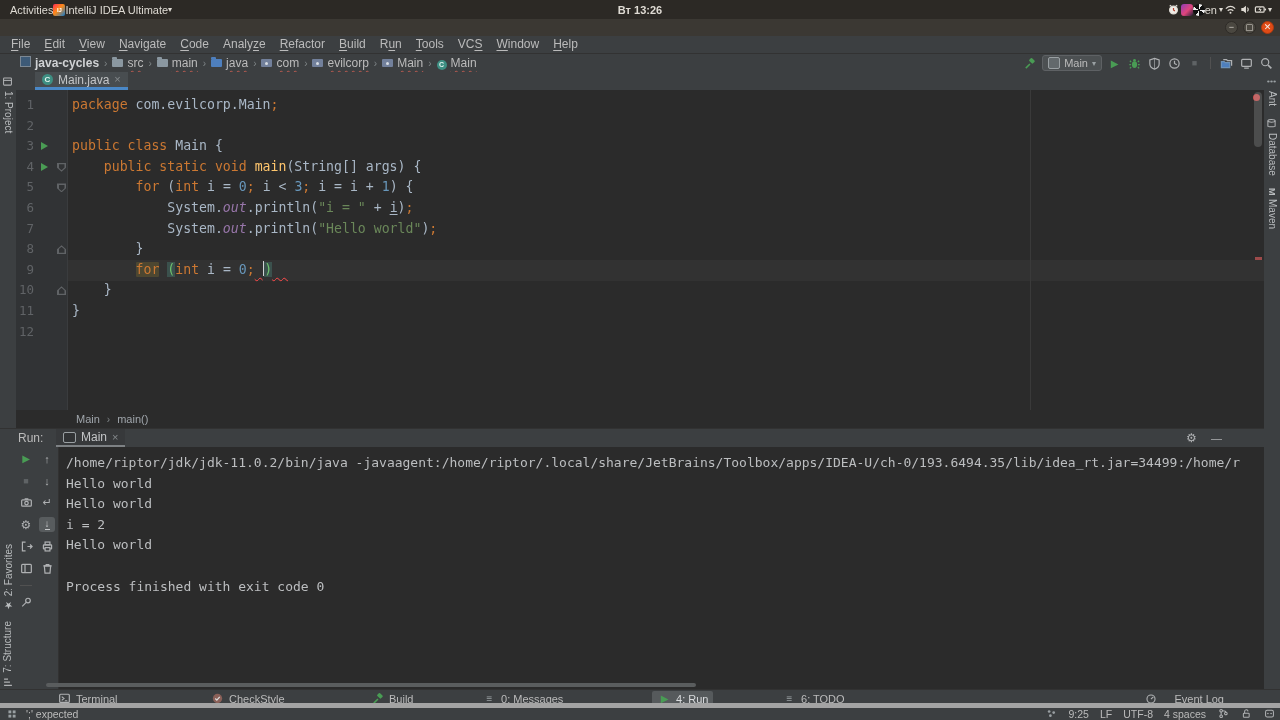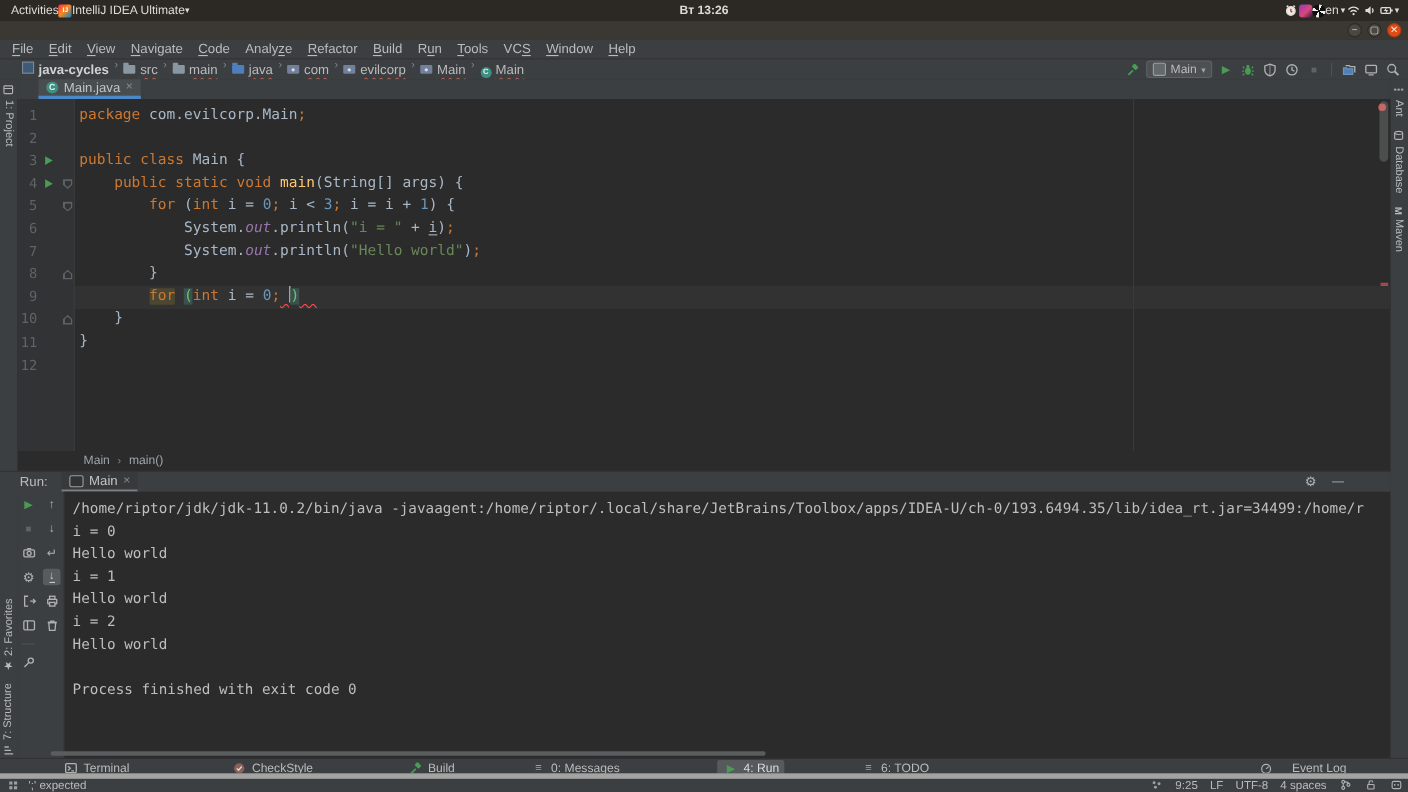--- a/index.html
+++ b/index.html
@@ -32,21 +32,21 @@
   .wbtn.close{background:#df4b16;border-color:#b03a10;color:#f7ece6}
 
   
   #mbar{left:0;right:0;top:36px;height:17px;background:#3c3f41;border-bottom:1px solid #323232;
         font-size:12px;display:flex;padding-left:4px}
   .menu-item{padding:0 7px;line-height:17px}
   .menu-item u{text-underline-offset:2px}
 
   
   #nbar{left:0;right:0;top:54px;height:18px;background:#3c3f41;font-size:12px}
-  #crumbs{position:absolute;left:20px;top:0;height:18px;display:flex;gap:4px;white-space:nowrap}
+  #crumbs{position:absolute;left:20px;top:0;height:18px;display:flex;align-items:center;gap:4px;white-space:nowrap}
   .crumb{display:flex;align-items:center;gap:4px}
   .crumb-sep{color:#7f8587;font-size:10px;margin:0 1px}
   .sq{text-decoration-line:underline;text-decoration-style:wavy;text-decoration-color:#bc5a50;
       text-decoration-thickness:1px;text-underline-offset:3px}
   #nav-tools{position:absolute;right:6px;top:1px;height:16px;display:flex;align-items:center;gap:5px}
   #run-combo{display:flex;align-items:center;gap:4px;background:#4c5052;border:1px solid #5e6164;
              border-radius:3px;height:14px;padding:0 5px;font-size:11px;color:#bbb}
   .tool-sep{width:1px;height:12px;background:#515151;margin:0 3px}
 
   
@@ -508,21 +508,21 @@
           </svg>
         </span>
         <span class="rbtn">
           <svg width="13" height="13" viewBox="0 0 14 14" fill="none" stroke="#afb1b3" stroke-width="1.3">
             <path d="M3.6 4.2 H10.4 L9.7 12 H4.3 Z"></path>
             <line x1="2.6" y1="4.2" x2="11.4" y2="4.2"></line>
             <path d="M5.6 4.2 V2.8 H8.4 V4.2"></path>
           </svg>
         </span>
       </div>
-    <div id="console"><div>/home/riptor/jdk/jdk-11.0.2/bin/java -javaagent:/home/riptor/.local/share/JetBrains/Toolbox/apps/IDEA-U/ch-0/193.6494.35/lib/idea_rt.jar=34499:/home/r</div><div>i = 0</div><div>Hello world</div><div>i = 1</div><div>Hello world</div><div>i = 2</div><div>Hello world</div><div>&nbsp;</div><div>Process finished with exit code 0</div></div>
+    <div id="console"><div>/home/riptor/jdk/jdk-11.0.2/bin/java -javaagent:/home/riptor/.local/share/JetBrains/Toolbox/apps/IDEA-U/ch-0/193.6494.35/lib/idea_rt.jar=34499:/home/r</div><div>Hello world</div><div>Hello world</div><div>i = 2</div><div>Hello world</div><div>&nbsp;</div><div>Process finished with exit code 0</div></div>
     <div id="con-hscroll"></div>
   </div>
 
   <div class="abs" id="bbar">
     <div id="eventlog">
       <span class="ic">
           <svg width="12" height="12" viewBox="0 0 14 14" fill="none" stroke="#afb1b3" stroke-width="1.3">
             <circle cx="7" cy="7" r="4.7"></circle>
             <path d="M7 7 L9.8 4.6"></path>
           </svg>

